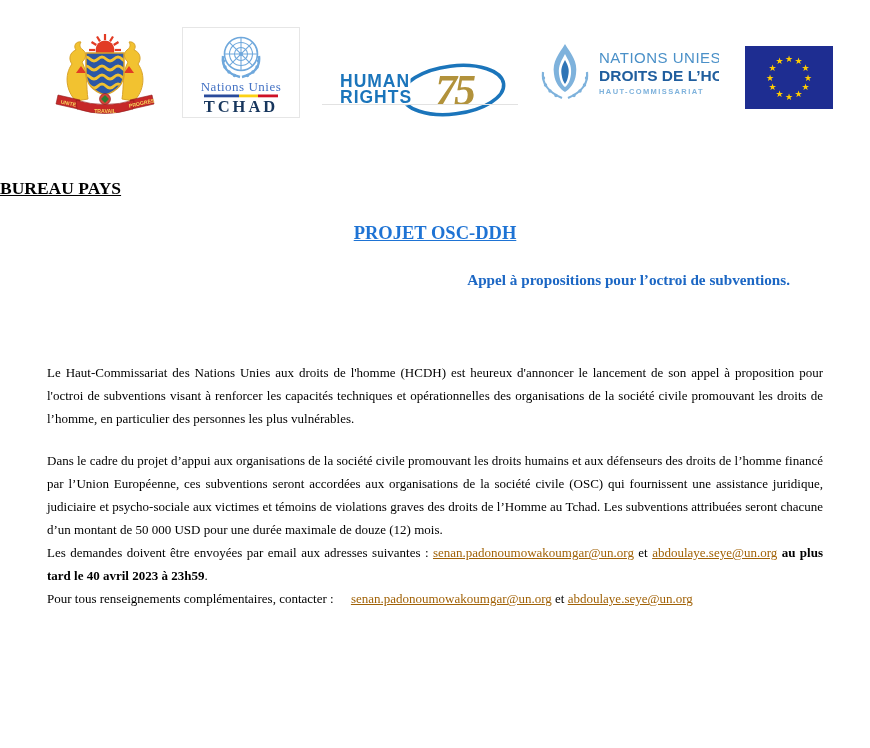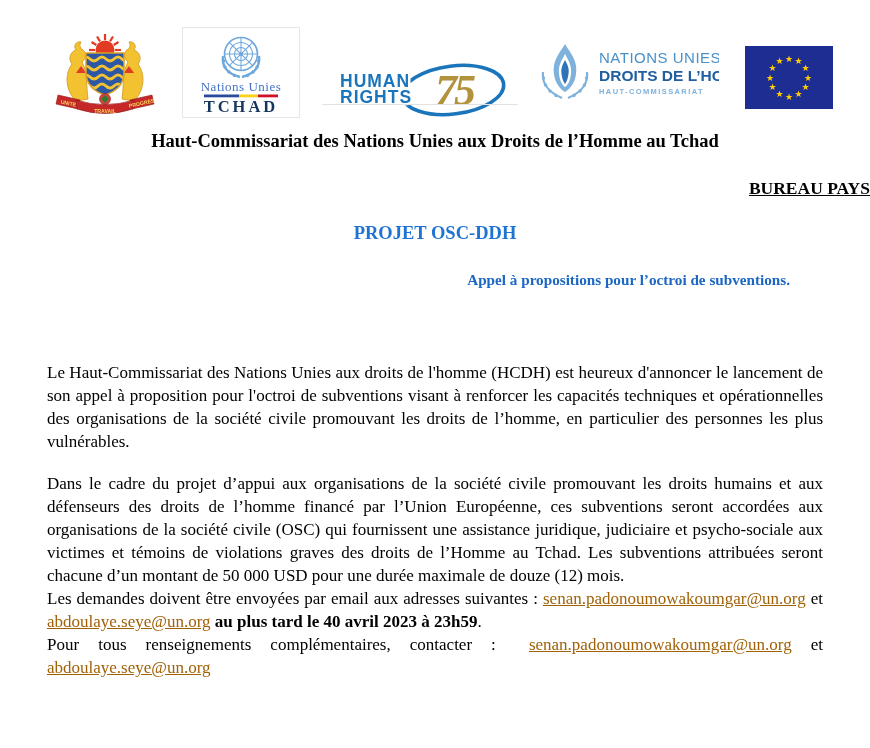--- a/index.html
+++ b/index.html
@@ -8,30 +8,30 @@
     font-family:"Liberation Serif", serif; color:#000; overflow:hidden;
   }
   
   .logo { position:absolute; }
   .logo svg { display:block; }
   .logo-untchad { border:1px solid #e6e6e6; background:#fff; }
   .hr75-edge { position:absolute; left:322px; top:104px; width:196px; height:1px; background:#e2e2e2; }
   
   .doc-title { position:absolute; top:131px; left:0; width:870px; text-align:center;
     font-size:18.5px; font-weight:bold; }
-  .doc-bureau { position:absolute; top:178px; left:0; width:870px; text-align:right;
+  .doc-bureau { position:absolute; top:178px; left:0; width:870px; text-align:left;
     font-size:17.5px; font-weight:bold; }
   .doc-bureau span { text-decoration:underline; }
   .doc-project { position:absolute; top:223px; left:0; width:870px; text-align:center;
-    font-size:18.5px; font-weight:bold; color:#1e73d4; }
+    font-size:18.5px; font-weight:bold; color:#1e73d4;text-decoration:underline; }
   .doc-call { position:absolute; top:269px; left:80px; width:710px; text-align:right;
     font-size:15.2px; font-weight:bold; color:#1c67c4; line-height:22.5px; }
   
   .doc-body { position:absolute; top:361px; left:47px; width:776px;
-    font-size:17px; line-height:23px; text-align:justify; }
+    font-size:13px; line-height:23px; text-align:justify; }
   .doc-body p { margin:0; }
   .doc-body p.spaced { margin-bottom:19px; }
   a.email { color:#a16207; text-decoration:underline; cursor:pointer; }
   a.email.gap { margin-left:14px; }
   strong { font-weight:bold; }
   
   svg text { font-family:"Liberation Sans", sans-serif; }
   svg text.serif { font-family:"Liberation Serif", serif; }
 </style>
 </head>
@@ -176,21 +176,20 @@
         <text x="44" y="53.5">★</text>
         <text x="34.5" y="51">★</text>
         <text x="27.5" y="44">★</text>
         <text x="25" y="34.5">★</text>
         <text x="27.5" y="25">★</text>
         <text x="34.5" y="18">★</text>
       </g>
     </svg>
   </div>
 
-  <div class="doc-title">Haut-Commissariat des Nations Unies aux Droits de l’Homme au Tchad</div>
 
   <div class="doc-bureau"><span>BUREAU PAYS</span></div>
 
   <div class="doc-project">PROJET OSC-DDH</div>
 
   <div class="doc-call">
       <div>Appel à propositions pour l’octroi de subventions.</div>
     </div>
 
   <div class="doc-body">

